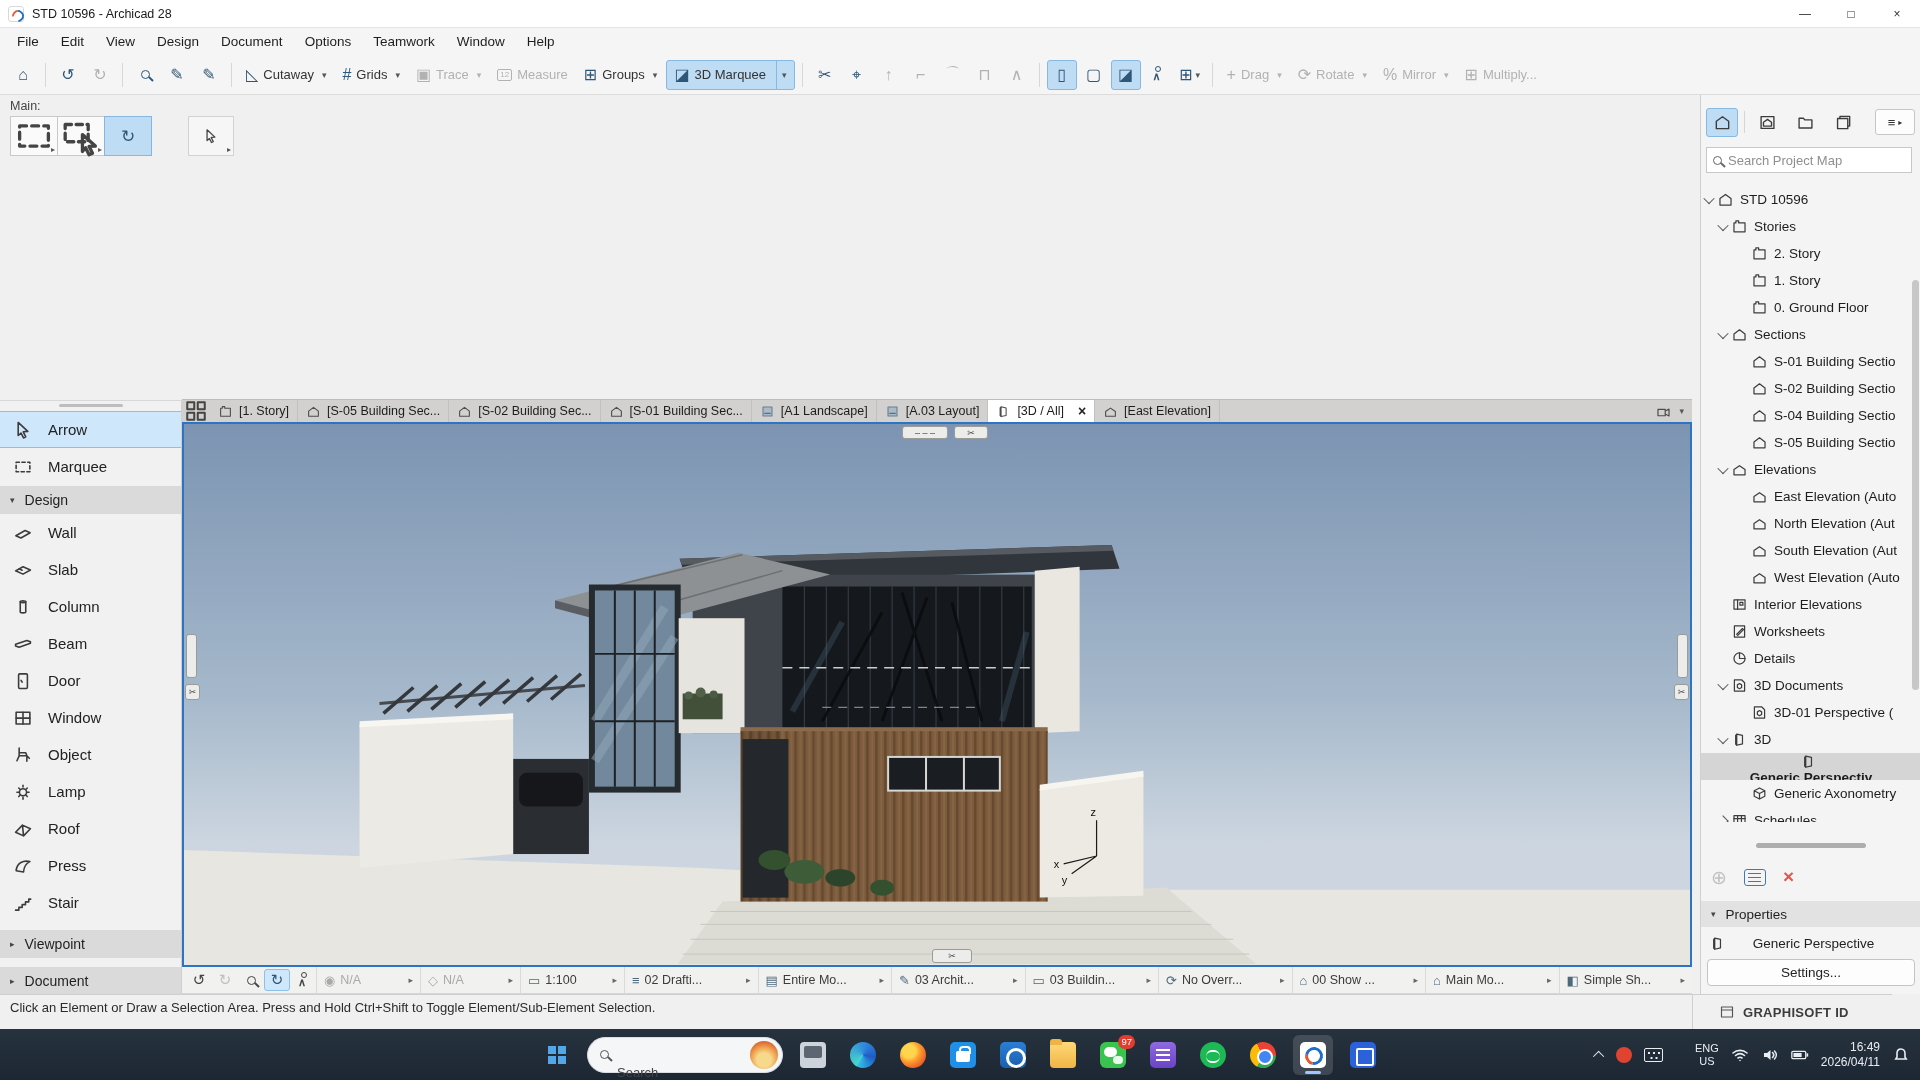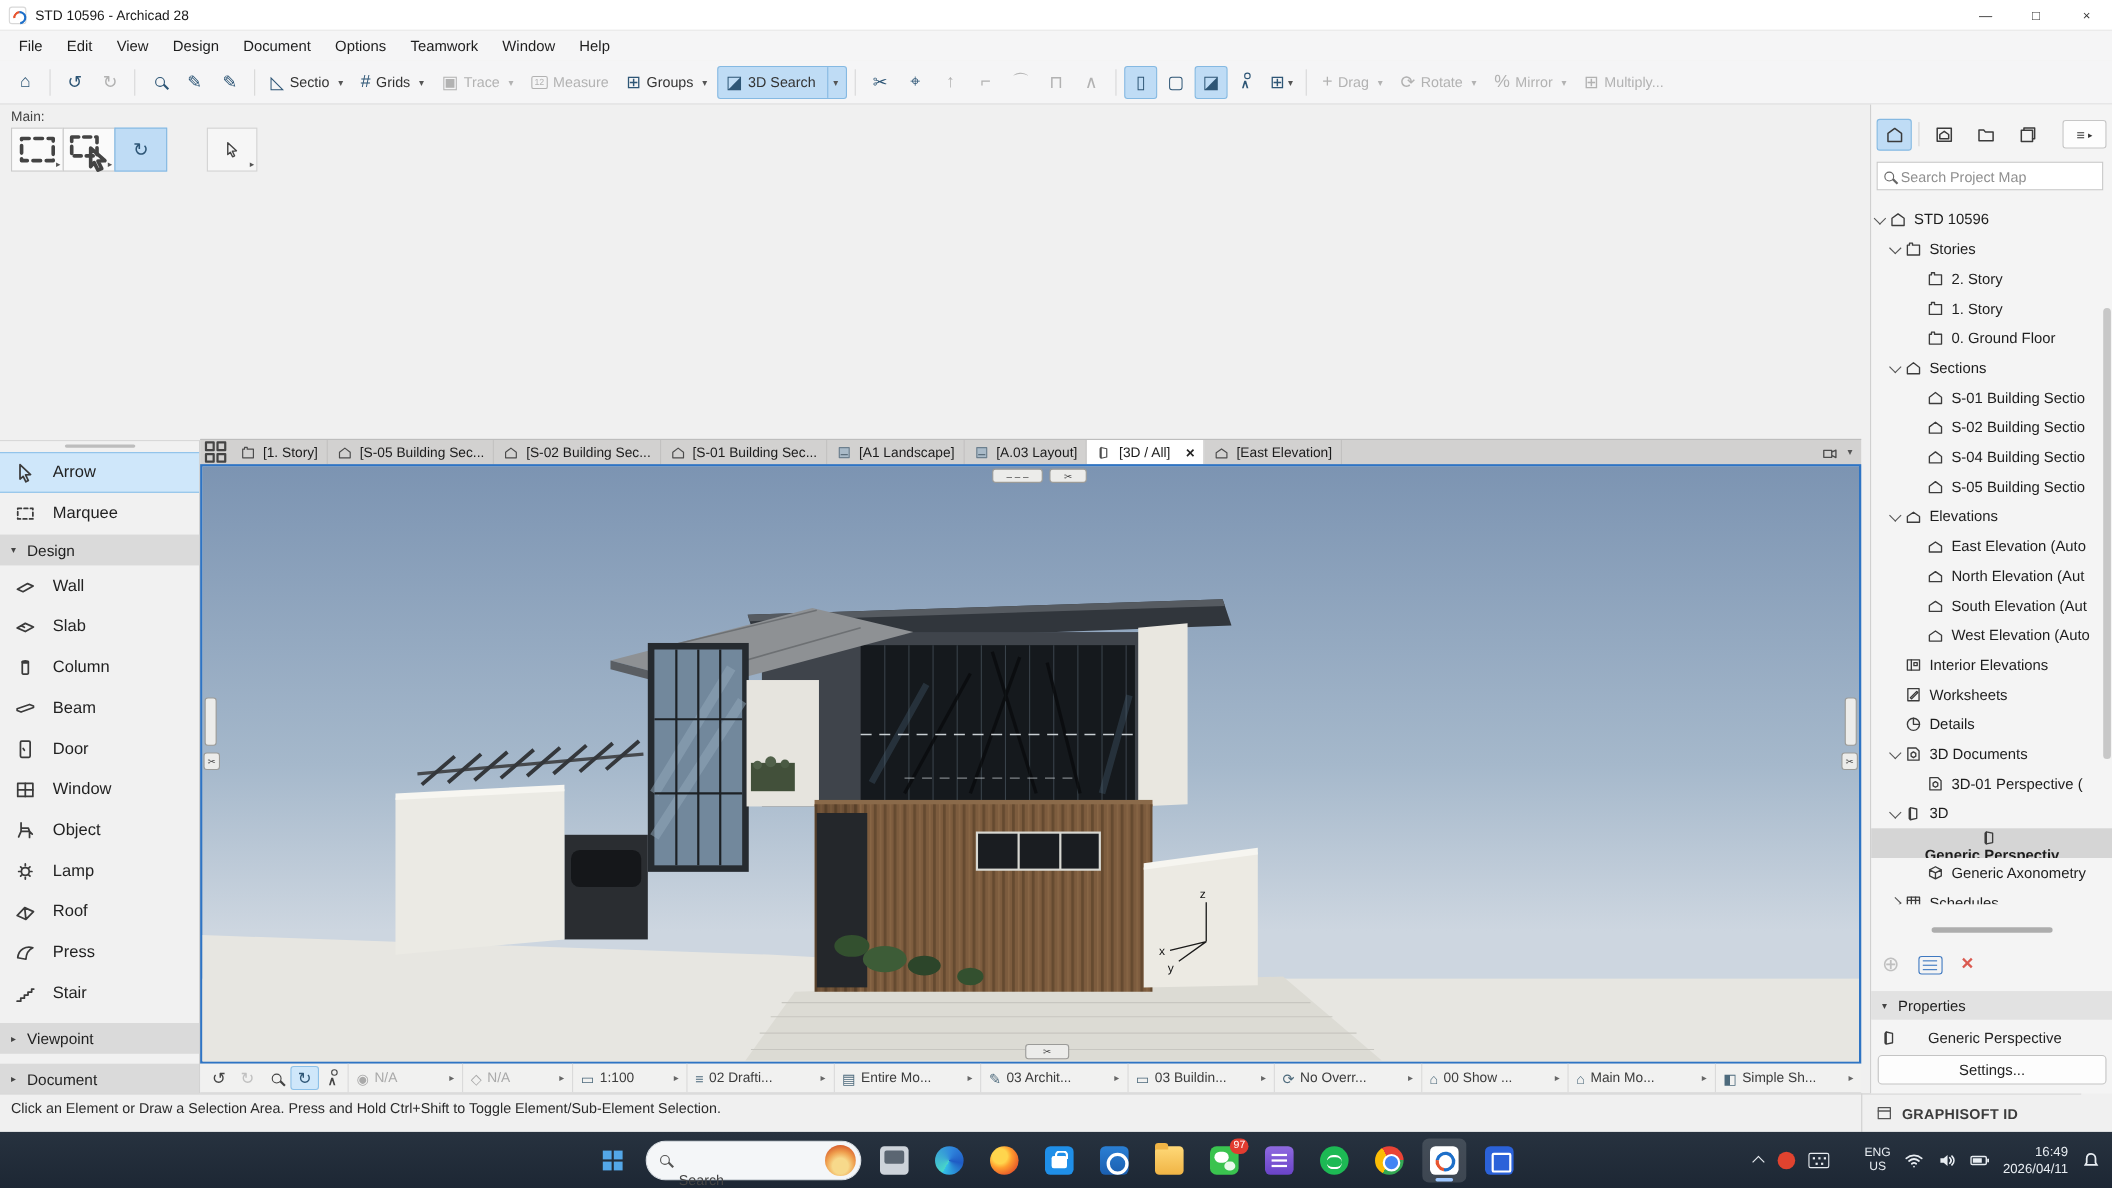--- a/index.html
+++ b/index.html
@@ -103,21 +103,21 @@
   .sb-seg .ar { font-size:9px; color:#666; margin-left:auto; padding-left:3px; }
   .sb-seg.disabled, .sb-seg.disabled .g { color:#a9a9a9; }
   .sb-seg.grow { flex:1 1 0; }
 
   
   #hintbar { position:absolute; left:0; top:994px; width:1692px; height:35px; background:#f0f0f0;
     border-top:1px solid #cfcfcf; display:flex; align-items:flex-start; padding:5px 0 0 10px;
     font-size:13px; color:#2b2b2b; }
   #branding { position:absolute; left:1692px; top:994px; width:200px; height:35px; background:#f0f0f0;
     border-top:1px solid #cfcfcf; border-left:1px solid #cfcfcf; display:flex; align-items:center; gap:8px;
-    padding-left:12px; }
+    padding-left:26px; }
   #branding .ic { width:16px; height:16px; stroke:#555; }
   #branding-label { font-weight:bold; font-size:13px; color:#3c3c3c; letter-spacing:0.3px; }
 
   
   #rightpanel { position:absolute; left:1700px; top:95px; width:220px; height:899px; background:#f4f4f4;
     border-left:1px solid #d0d0d0; }
   #rp-icons { position:absolute; left:0; top:10px; width:220px; height:34px; display:flex; align-items:center; gap:6px; padding-left:5px; }
   .rp-iconbtn { width:32px; height:29px; display:flex; align-items:center; justify-content:center; border-radius:3px; }
   .rp-iconbtn .ic { width:19px; height:19px; stroke:#3b3b3b; }
   .rp-iconbtn.active { background:#bfdcf5; border:1px solid #85b9e2; }
@@ -271,21 +271,21 @@
     </div>
     <div class="tbtn">
       <span>✎</span>
     </div>
     <div class="tbtn">
       <span>✎</span>
     </div>
     <span class="tsep"></span>
     <div class="tbtn lbl">
       <span>◺</span>
-      <span class="t-label">Sectio</span>
+      <span class="t-label">Cutaway</span>
       <span class="dd">▾</span>
     </div>
     <div class="tbtn lbl">
       <span>#</span>
       <span class="t-label">Grids</span>
       <span class="dd">▾</span>
     </div>
     <div class="tbtn lbl disabled">
       <span>▣</span>
       <span class="t-label">Trace</span>
@@ -295,21 +295,21 @@
       <span class="measure-box">12</span>
       <span class="t-label">Measure</span>
     </div>
     <div class="tbtn lbl">
       <span>⊞</span>
       <span class="t-label">Groups</span>
       <span class="dd">▾</span>
     </div>
     <div class="tbtn lbl active">
       <span>◪</span>
-      <span class="t-label">3D Search</span>
+      <span class="t-label">3D Marquee</span>
       <span class="dd ddsplit">▾</span>
     </div>
     <span class="tsep"></span>
     <div class="tbtn">
       <span>✂</span>
     </div>
     <div class="tbtn">
       <span>⌖</span>
     </div>
     <div class="tbtn disabled">

